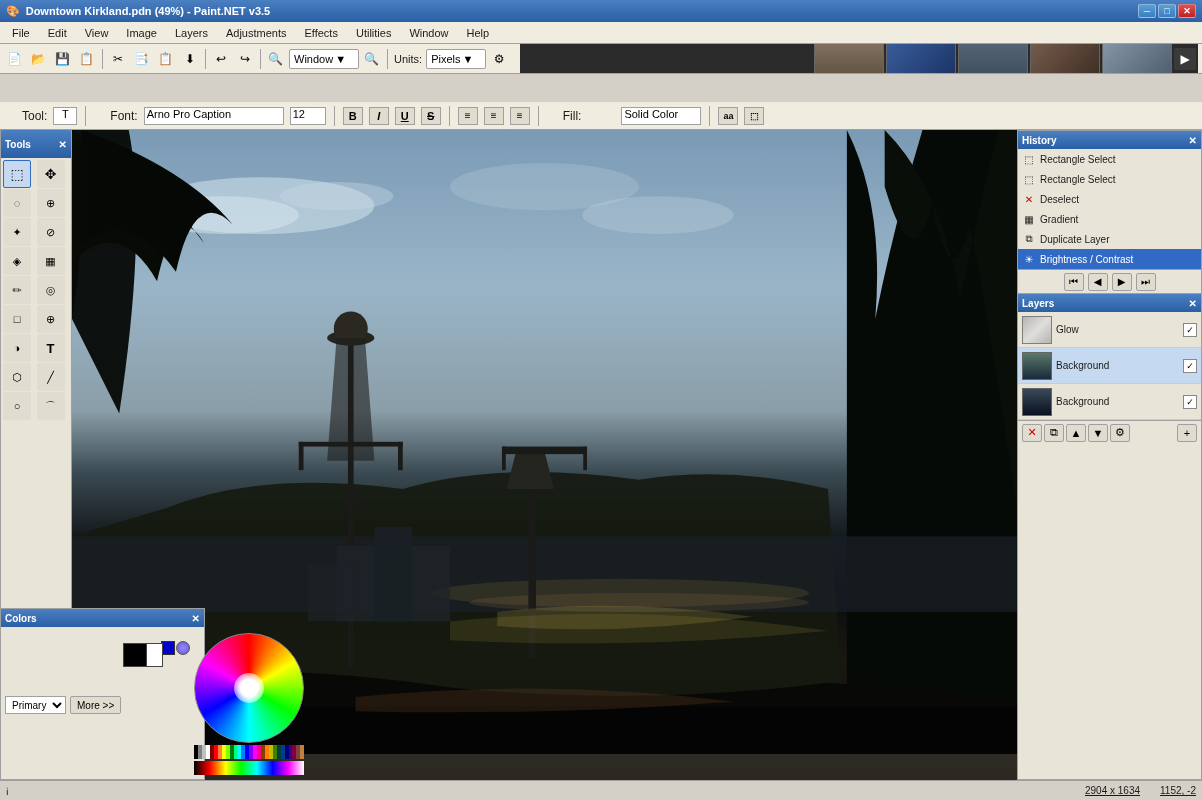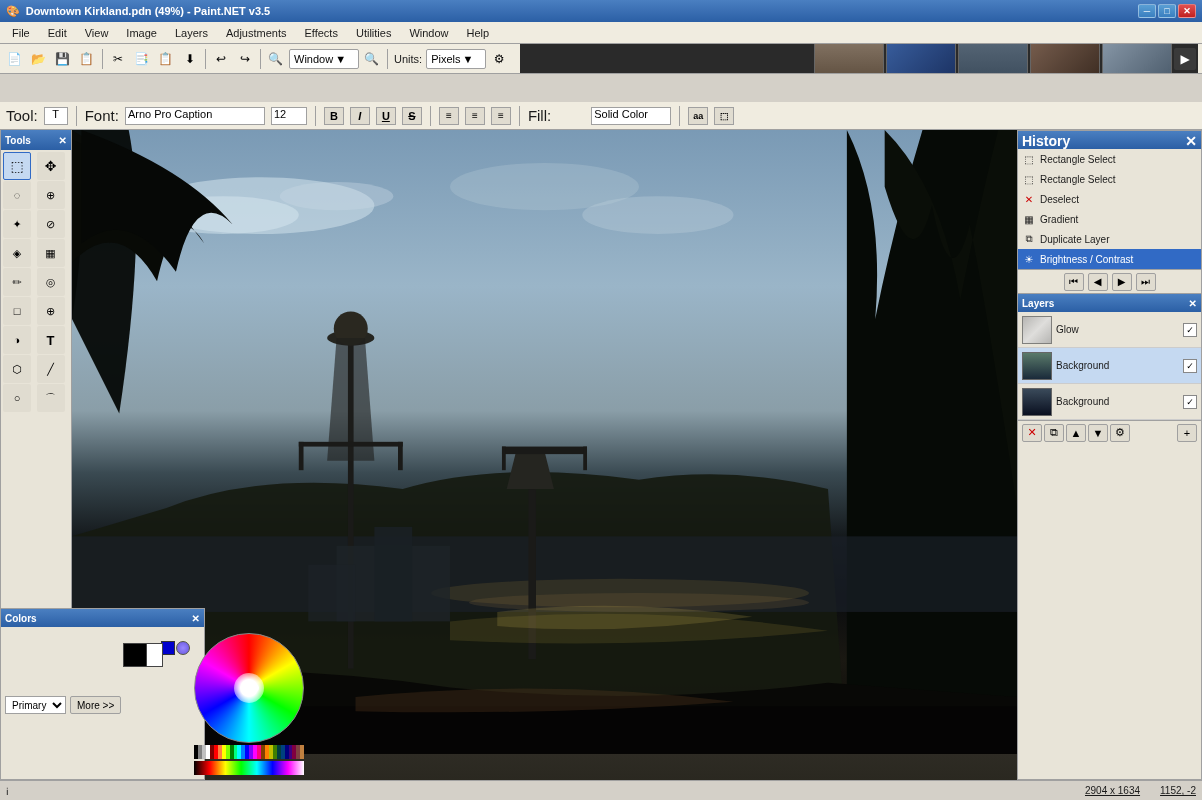--- a/index.html
+++ b/index.html
@@ -67,21 +67,21 @@
       display: flex;
     }
 
     
     #tools-panel {
       width: 72px; min-width: 72px; background: #e8e4d8;
       border: 1px solid #a0a0a0; border-top: none; overflow: hidden;
       position: relative; z-index: 10;
     }
     #tools-header {
-      height: 20px; background: linear-gradient(to bottom, #4a7fc1, #2b5fa5);
+      height: 28px; background: linear-gradient(to bottom, #4a7fc1, #2b5fa5);
       display: flex; align-items: center; justify-content: space-between;
       padding: 0 4px; color: white; font-size: 10px; font-weight: bold;
     }
     .tool-grid {
       display: grid; grid-template-columns: repeat(2, 1fr); gap: 1px;
       padding: 2px;
     }
     .tool-btn {
       width: 28px; height: 28px; border: 1px solid transparent;
       background: #e0dcd0; cursor: pointer; display: flex;
@@ -113,22 +113,22 @@
       background: #d4d0c8;
     }
 
     
     #history-panel {
       background: #e8e4d8; border: 1px solid #a0a0a0; margin: 0;
       flex: 0 0 auto;
     }
     #history-header {
       height: 18px; background: linear-gradient(to bottom, #4a7fc1, #2b5fa5);
-      display: flex; align-items: flex-end; justify-content: space-between;
-      padding: 0 4px; color: white; font-size: 14px; font-weight: bold;
+      display: flex; align-items: center; justify-content: space-between;
+      padding: 0 4px; color: white; font-size: 10px; font-weight: bold;
     }
     .history-item {
       height: 20px; display: flex; align-items: center; padding: 0 4px;
       gap: 4px; font-size: 10px; cursor: pointer; color: #1a1a1a;
     }
     .history-item.active { background: #316ac5; color: white; }
     .history-icon {
       width: 14px; height: 14px; display: flex; align-items: center;
       justify-content: center; font-size: 10px; flex-shrink: 0;
     }
@@ -253,21 +253,21 @@
     #statusbar-right { display: flex; gap: 20px; text-decoration: underline; }
 
     
     .silhouette-overlay {
       position: absolute; top: 0; left: 0; right: 0; bottom: 0;
       pointer-events: none;
     }
 
     
     .opt-sep { width: 1px; height: 20px; background: #a0a0a0; margin: 0 2px; }
-    .opt-label { font-size: 15px; color: #1a1a1a; }
+    .opt-label { font-size: 12px; color: #1a1a1a; margin-left: 16px; }
     .opt-input {
       height: 18px; border: 1px solid #a0a0a0; background: white;
       font-size: 11px; padding: 0 2px; width: 40px;
     }
     .opt-dropdown {
       height: 18px; border: 1px solid #a0a0a0; background: white;
       font-size: 11px; padding: 0 2px; cursor: pointer;
     }
     .fmt-btn {
       width: 20px; height: 18px; border: 1px solid #a0a0a0;

